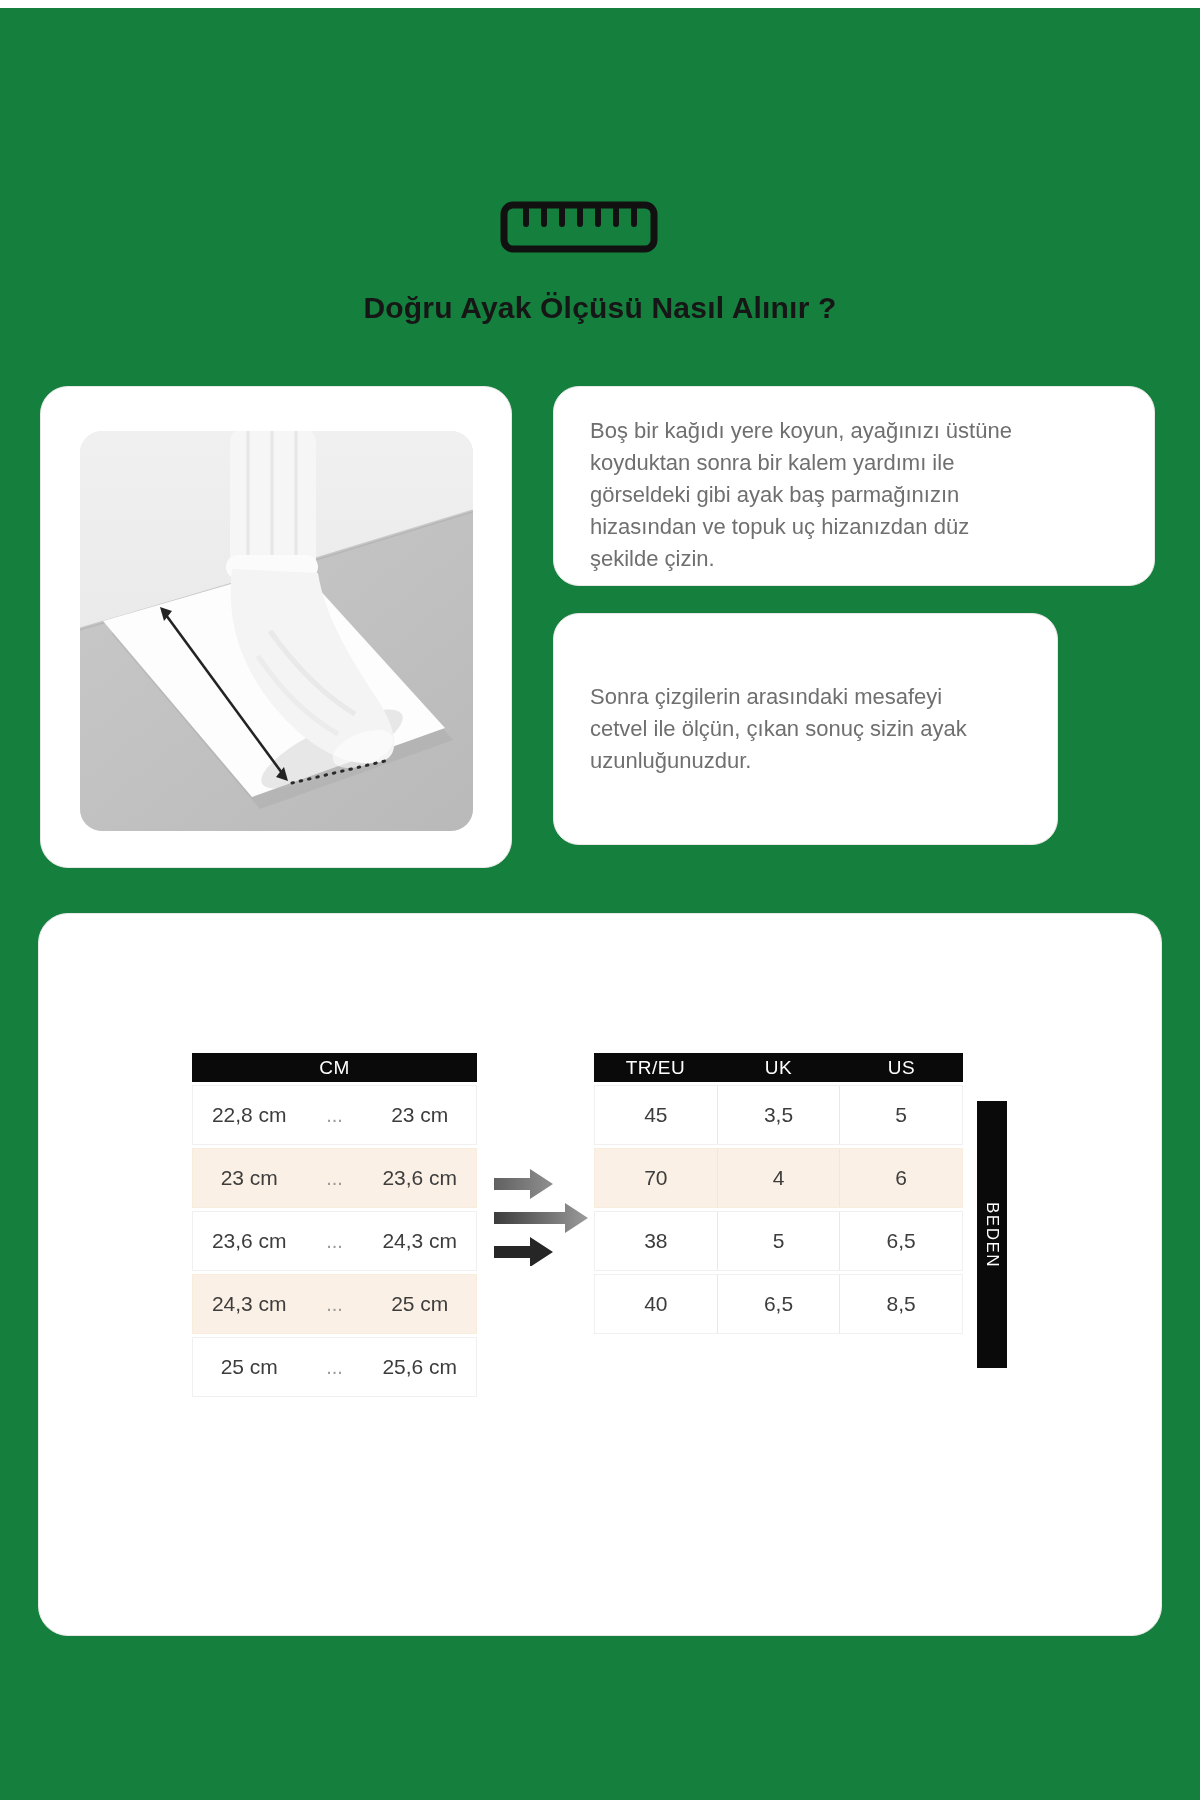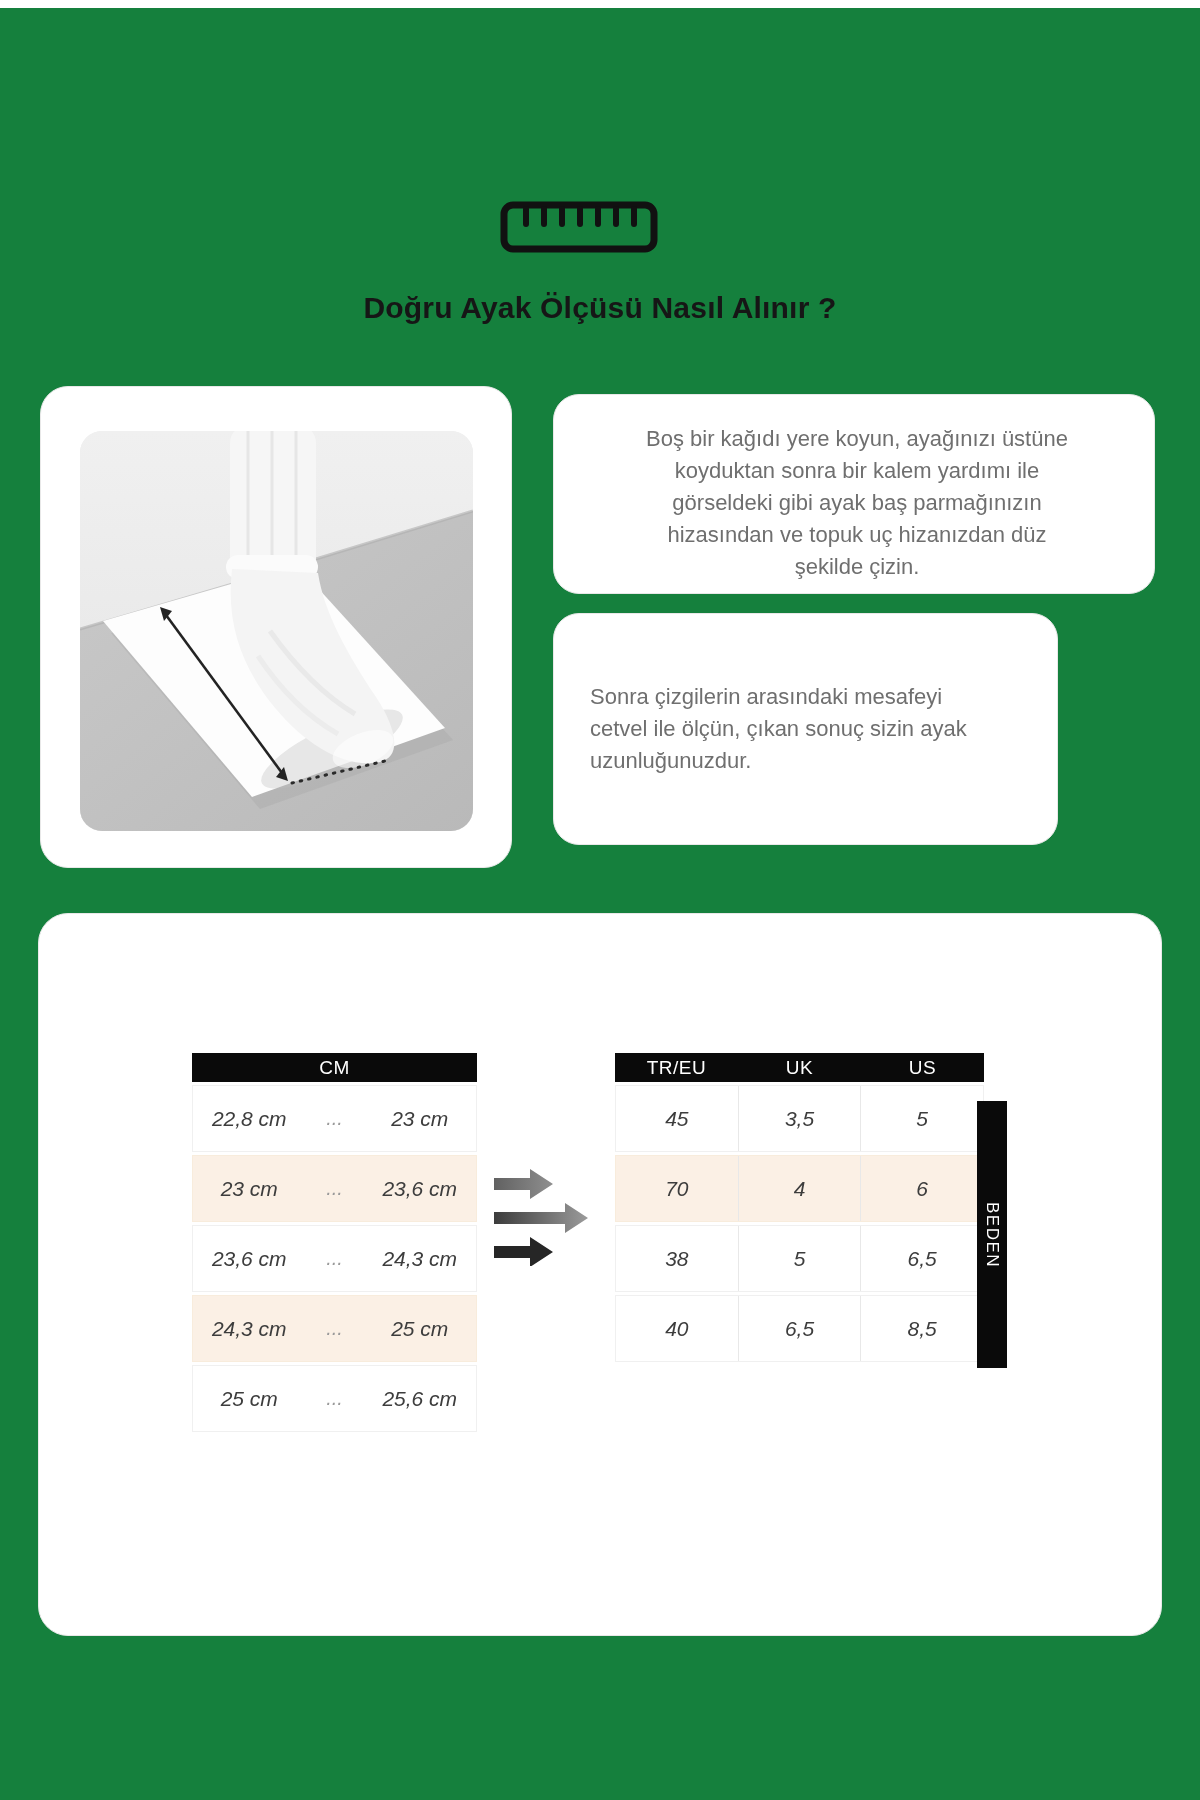--- a/index.html
+++ b/index.html
@@ -16,49 +16,49 @@
     text-align:center; font-size:30px; font-weight:700; color:#161616;
     letter-spacing:.2px;
   }
   
   .card { position:absolute; background:#fff; border:1.5px solid #e8e8e8; box-sizing:border-box; }
   .photo-card { left:40px; top:378px; width:472px; height:482px; border-radius:28px; }
   .photo {
     position:absolute; left:39px; top:44px; width:393px; height:400px;
     border-radius:22px; overflow:hidden; background:#ececec;
   }
-  .text-card-1 { left:553px; top:386px; width:602px; height:200px; border-radius:26px;text-align:center; }
+  .text-card-1 { left:553px; top:378px; width:602px; height:200px; border-radius:26px; }
   .text-card-2 { left:553px; top:605px; width:505px; height:232px; border-radius:26px; display:flex; align-items:center; }
   .instruction {
     margin:0; padding:28px 30px 0 36px;
     font-size:22px; line-height:32px; color:#6f6f6f;
     white-space:pre-line;
   }
   .text-card-2 .instruction { padding-top:0; }
   
   .chart-card { left:38px; top:905px; width:1124px; height:723px; border-radius:30px; }
   .chart-title {
     position:absolute; left:0; top:947px; width:100%;
     text-align:center; font-size:30px; font-weight:700; color:#161616;
   }
   
   .tbl { position:absolute; box-sizing:border-box; }
   .cm-table   { left:192px; top:1045px; width:285px; }
-  .size-table { left:615px; top:1045px; width:369px; }
+  .size-table { left:594px; top:1045px; width:369px; }
   .t-header {
     height:29px; background:#0a0a0a; color:#ffffff;
     display:flex; align-items:center; justify-content:center;
     font-size:19px; letter-spacing:.5px;
   }
   .t-header .hcol { flex:1; text-align:center; }
   .t-row {
-    height:67px; margin-top:3px; background:#ffffff;
+    height:60px; margin-top:3px; background:#ffffff;
     border:1px solid #f0f0f0; box-sizing:border-box;
     display:flex; align-items:stretch;
-    font-size:21px; color:#3d3d3d;font-style:italic;
+    font-size:21px; color:#3d3d3d;
   }
   .t-row.alt { background:#fbf0e5; border-color:#f8ecdc; }
   .cm-cell { flex:1; display:flex; align-items:center; justify-content:center; }
   .dots { width:58px; display:flex; align-items:center; justify-content:center; color:#9a9a9a; font-size:20px; }
   .scol { flex:1; display:flex; align-items:center; justify-content:center; }
   .scol + .scol { border-left:1px solid #e8e8e8; }
   
   .beden-bar {
     position:absolute; left:977px; top:1093px; width:30px; height:267px;
     background:#0a0a0a;

